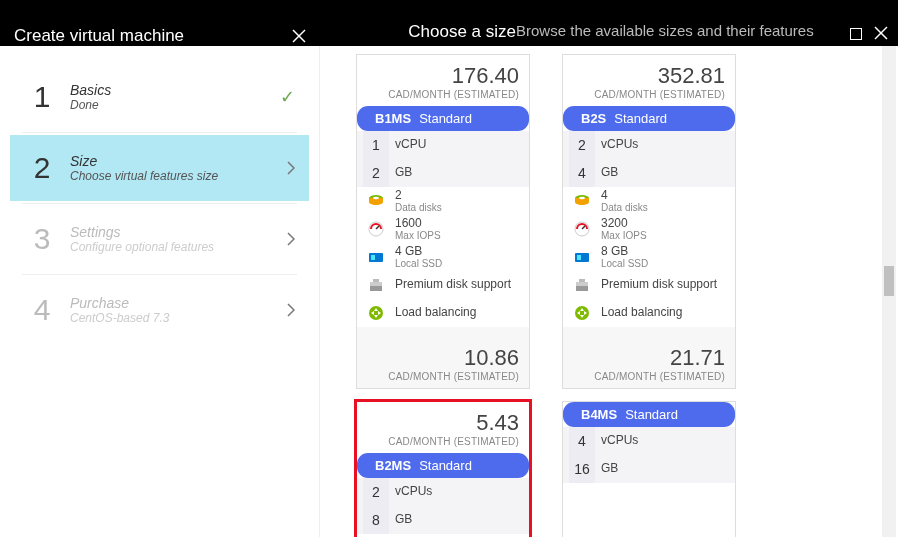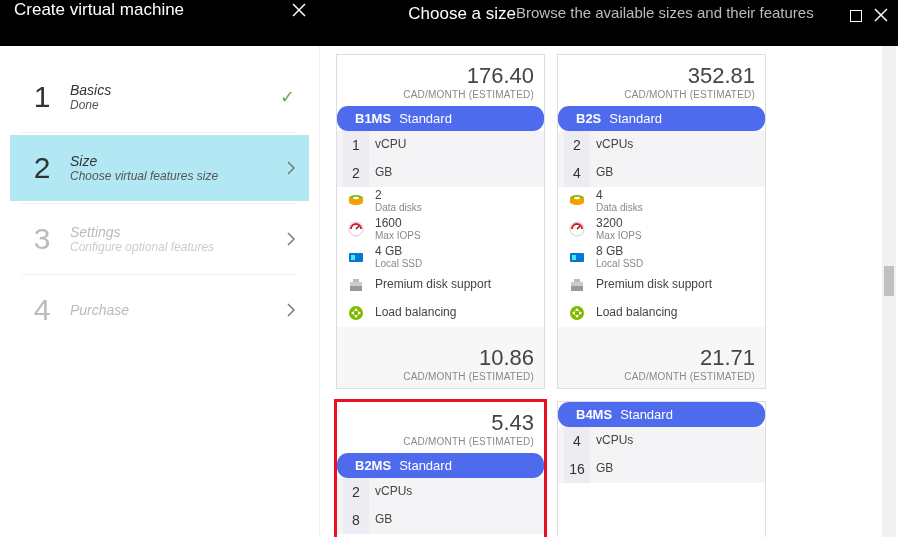--- a/index.html
+++ b/index.html
@@ -1,18 +1,18 @@
 <!DOCTYPE html>
 <html><head>
 <meta charset="utf-8">
 <style>
 * { box-sizing: border-box; margin: 0; padding: 0; font-family: "Segoe UI", Arial, sans-serif; }
 body { width: 898px; height: 537px; background: #fff; overflow: hidden; display: flex; flex-direction: column; }
 
-.header-bar { background: #000; color: #fff; height: 46px; display: flex; align-items: flex-start; flex-shrink: 0; }
+.header-bar { background: #000; color: #fff; height: 46px; display: flex; align-items: flex-end; flex-shrink: 0; }
 .hdr-left { width: 320px; display:flex; align-items:center; padding: 0 14px; justify-content: space-between; }
 .hdr-left .title { font-size: 17px; font-weight: 300; }
 .hdr-right { flex:1; display:flex; flex-direction:row; justify-content:center; padding: 4px 14px 4px 18px; position:relative; }
 .hdr-right .title { font-size: 17px; font-weight: 300; }
 .hdr-right .subtitle { font-size: 15px; color: #bbb; }
 .hdr-icons { position:absolute; right:10px; top:8px; display:flex; gap:12px; }
 .icon-btn { color:#fff; cursor:pointer; font-size:15px; }
 .x-icon svg { width:14px; height:14px; }
 .sq-icon { width:12px; height:12px; border:1.5px solid #fff; display:inline-block; }
 
@@ -26,21 +26,21 @@
 .step-title { font-size:14px; color:#333; }
 .step-sub { font-size:12px; color:#555; }
 .step.disabled .step-sub { color:#ccc; }
 .step-chev { color:#777; }
 .step .check { color:#6aa84f; font-size:18px; }
 .sidebar hr { border:none; border-top:1px solid #eee; margin: 2px 12px; }
 
 .sizes-panel { flex:1; background:#fff; position:relative; overflow:hidden; }
 .sizes-scroll { position:absolute; inset:0; overflow:auto; padding: 8px 20px 8px 16px; }
 .sizes-grid { display:flex; gap:12px; flex-wrap:wrap; }
-.size-card { width:209px; border:1px solid #ddd; background:#fff; display:flex; flex-direction:column; }
+.size-card { width:174px; border:1px solid #ddd; background:#fff; display:flex; flex-direction:column;margin-left:20px; }
 .size-card.highlight { outline:3px solid #e81123; outline-offset:-1px; }
 .top-price { text-align:right; padding: 8px 10px 6px; }
 .price-val { font-size:22px; color:#444; }
 .price-lbl { font-size:10px; color:#888; letter-spacing:0.2px; }
 .tier-hdr { background:#4f6bed; color:#fff; padding:5px 18px; font-size:13px;border-radius:11px; }
 .tier-hdr .sku { font-weight:600; margin-right:8px; }
 .spec-row { display:flex; align-items:center; height:28px; padding:0 6px; font-size:12px; color:#444; }
 .spec-row.alt { background:#f4f4f6; }
 .spec-ico { width:26px; display:flex; justify-content:center; align-items:center; }
 .spec-num { width:26px; text-align:center; font-size:14px; color:#333; background:#ececf2; height:100%; display:flex; align-items:center; justify-content:center; }
@@ -115,20 +115,21 @@
           <svg width="8" height="14" viewBox="0 0 8 14">
             <polyline points="1,1 7,7 1,13" fill="none" stroke="currentColor" stroke-width="1.5"></polyline>
           </svg>
         </span>
   </div>
       <hr>
       <div class="step disabled">
     <div class="step-num">4</div>
     <div class="step-txt">
       <div class="step-title">Purchase</div>
+      <div class="step-sub">CentOS-based 7.3</div>
     </div>
     <span class="step-chev">
           <svg width="8" height="14" viewBox="0 0 8 14">
             <polyline points="1,1 7,7 1,13" fill="none" stroke="currentColor" stroke-width="1.5"></polyline>
           </svg>
         </span>
   </div>
     </div>
 
   <div class="sizes-panel">

